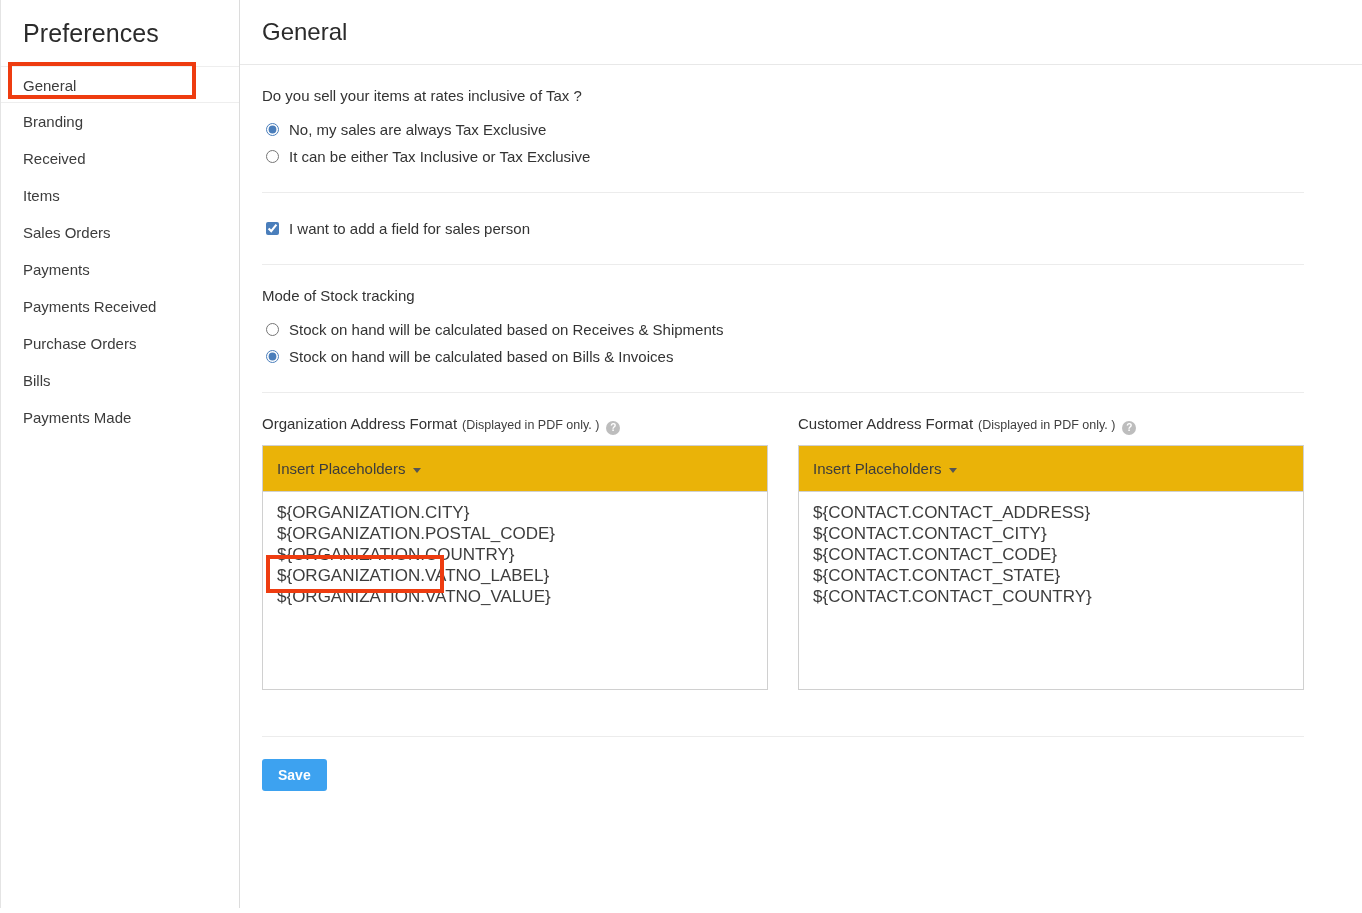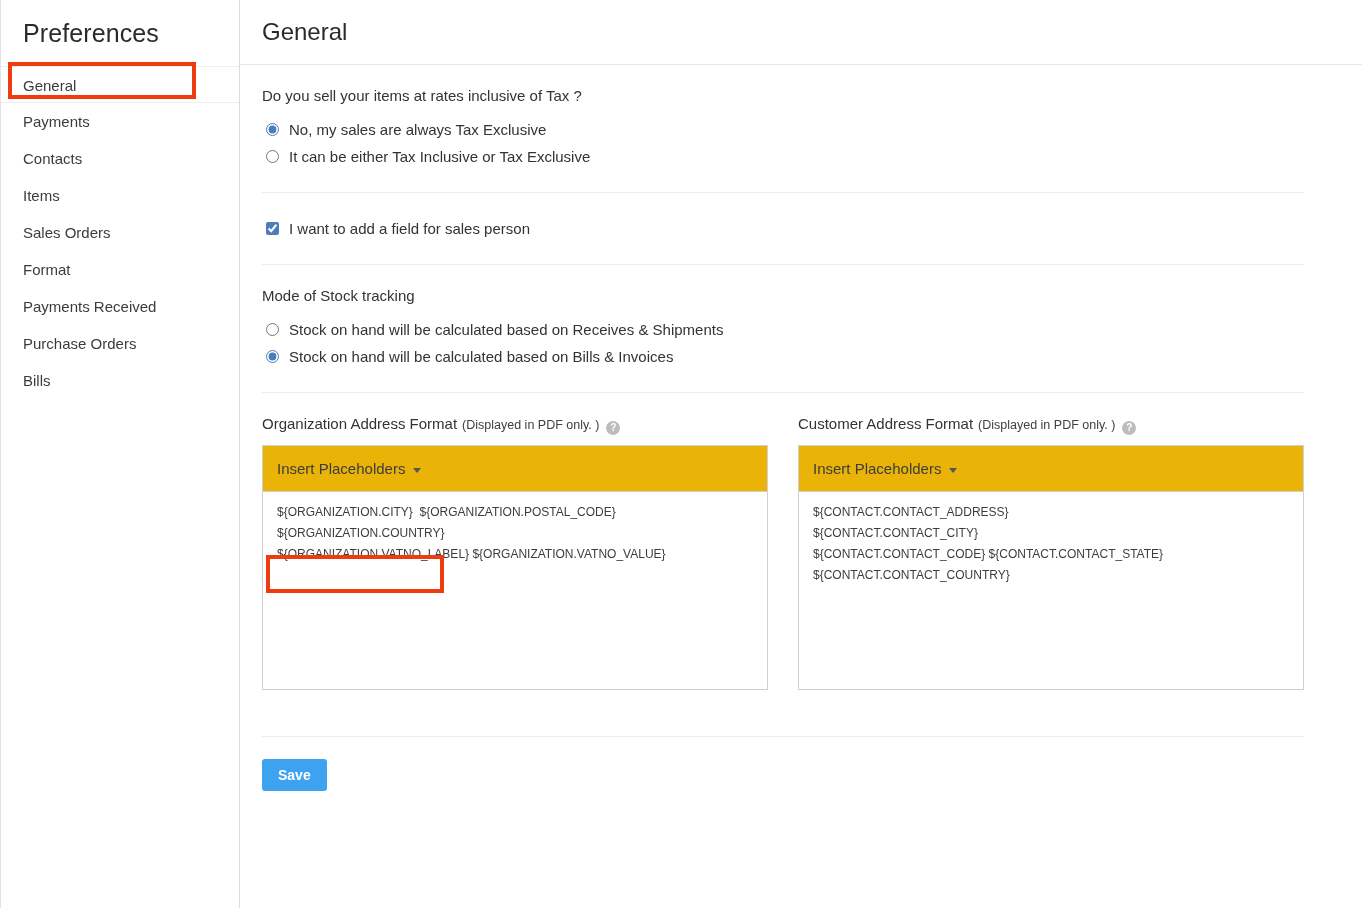--- a/index.html
+++ b/index.html
@@ -182,21 +182,21 @@
     border-left: 4.5px solid transparent;
     border-right: 4.5px solid transparent;
     border-top: 5px solid #555555;
     margin-left: 8px;
     position: relative;
     top: 2px;
   }
   .addr-text {
     flex: 1 1 auto;
     padding: 10px 14px;
-    font-size: 12px;
+    font-size: 17px;
     line-height: 21px;
     color: #3d3d3d;
     white-space: pre-wrap;
     overflow: hidden;
   }
 
   #save-divider {
     width: 1042px;
     border-top: 1px solid #ececec;
     margin-top: 18px;
@@ -221,42 +221,45 @@
 <div id="app">
 
   <div id="sidebar">
     <div id="sidebar-title">Preferences</div>
 
     <div id="sidebar-nav">
       <div class="nav-item first">
         <span>General</span>
       </div>
       <div class="nav-item">
+        <span>Branding</span>
+      </div>
+      <div class="nav-item">
+        <span>Received</span>
+      </div>
+      <div class="nav-item">
+        <span>Items</span>
+      </div>
+      <div class="nav-item">
+        <span>Sales Orders</span>
+      </div>
+      <div class="nav-item">
         <span>Payments</span>
       </div>
       <div class="nav-item">
-        <span>Contacts</span>
-      </div>
-      <div class="nav-item">
-        <span>Items</span>
-      </div>
-      <div class="nav-item">
-        <span>Sales Orders</span>
-      </div>
-      <div class="nav-item">
-        <span>Format</span>
-      </div>
-      <div class="nav-item">
         <span>Payments Received</span>
       </div>
       <div class="nav-item">
         <span>Purchase Orders</span>
       </div>
       <div class="nav-item">
         <span>Bills</span>
+      </div>
+      <div class="nav-item">
+        <span>Payments Made</span>
       </div>
     </div>
   </div>
 
   <div id="main">
 
     <div id="main-header">
       <div id="main-title">General</div>
     </div>
 

